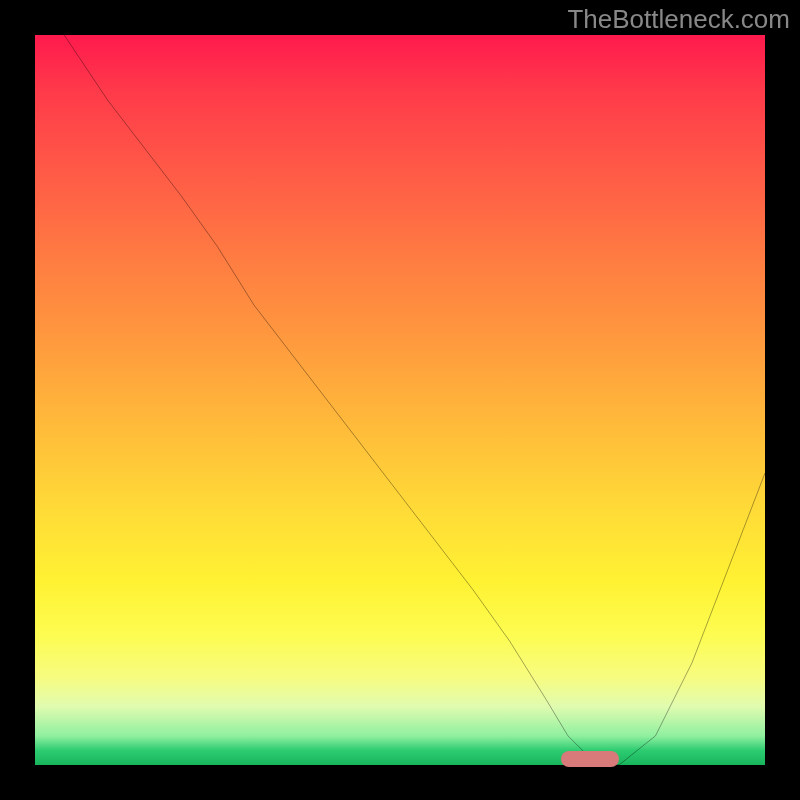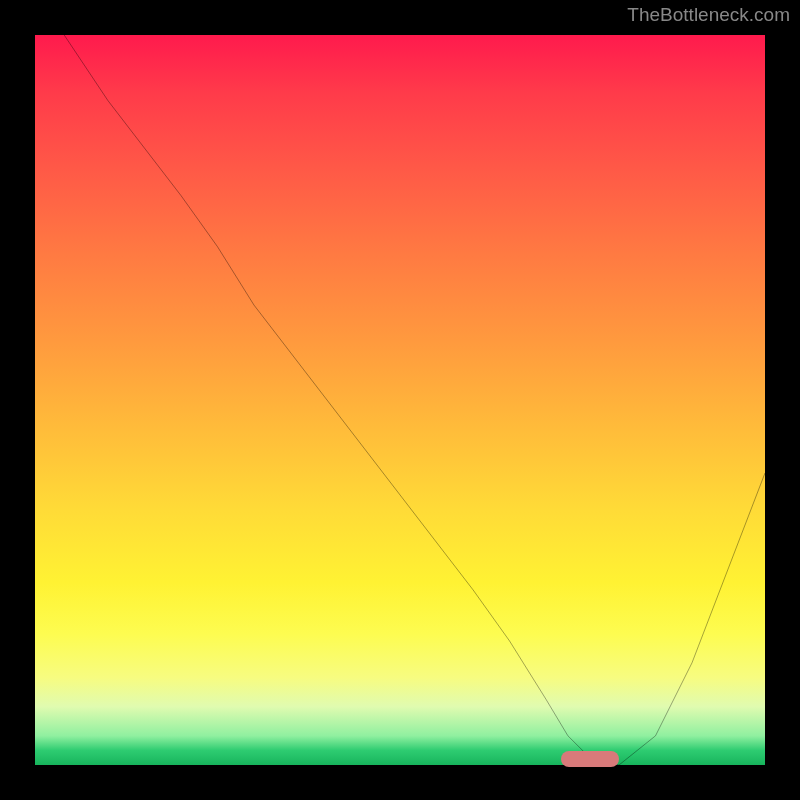--- a/index.html
+++ b/index.html
@@ -9,21 +9,21 @@
     height: 800px;
     background: #000;
     position: relative;
     font-family: Arial, sans-serif;
   }
   .watermark {
     position: absolute;
     top: 4px;
     right: 10px;
     color: #888;
-    font-size: 19px;
+    font-size: 26px;
     font-weight: 500;
     z-index: 10;
   }
   .plot-area {
     position: absolute;
     left: 35px;
     top: 35px;
     width: 730px;
     height: 730px;
     background: linear-gradient(to bottom,

